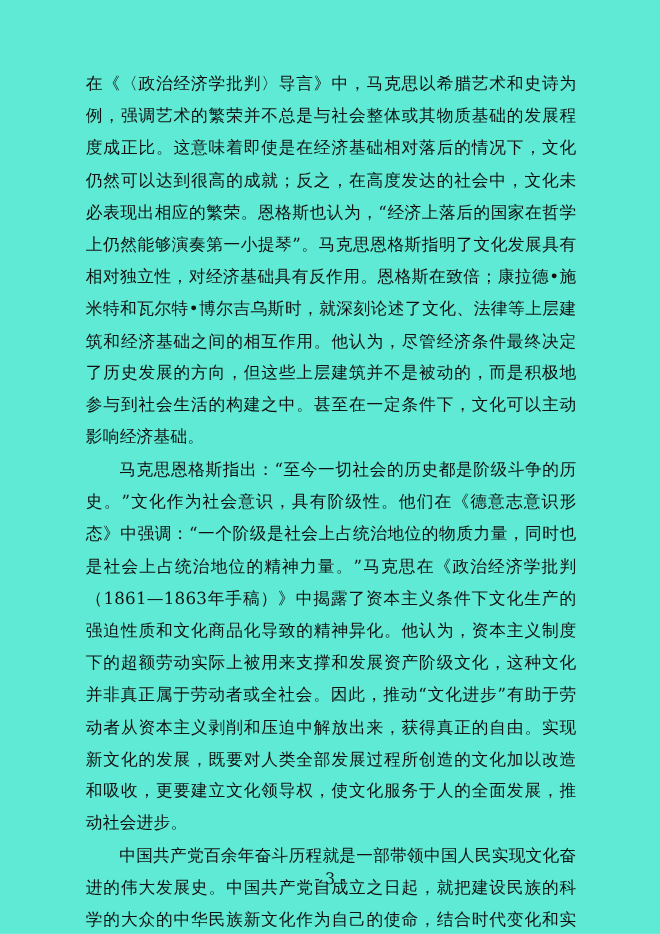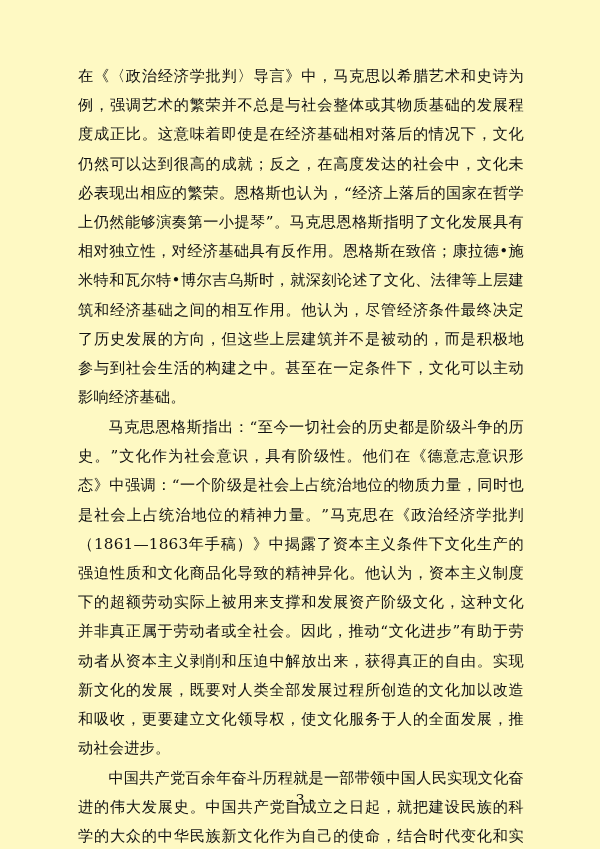--- a/index.html
+++ b/index.html
@@ -11,21 +11,21 @@
     height: 849px;
     background: #ffffff;
     font-family: "DejaVu Serif", "Liberation Serif", serif;
     color: #0b0b0b;
   }
   .page {
     position: relative;
     width: 600px;
     height: 849px;
     box-sizing: border-box;
-    background: #fef9c3;
+    background: #5eead4;
     overflow: hidden;
   }
   .page-inner {
     position: absolute;
     left: 78px;
     top: 62px;
     width: 446px;
   }
   .para {
     margin: 0 0 0.5px 0;

